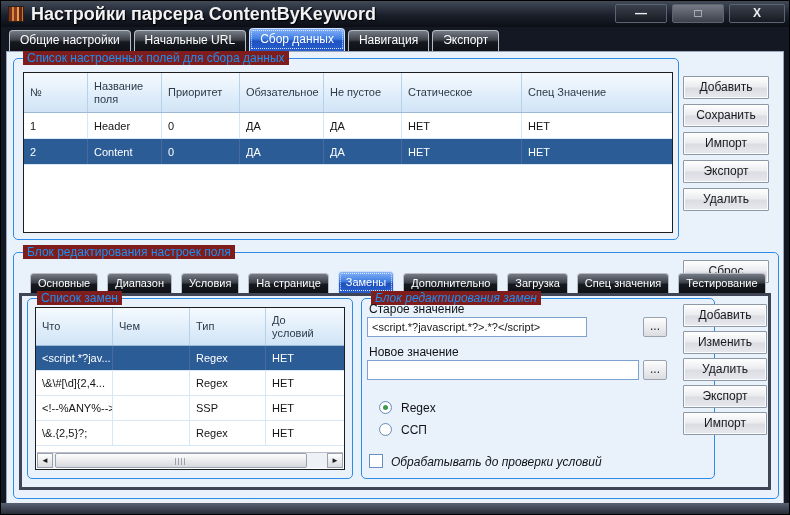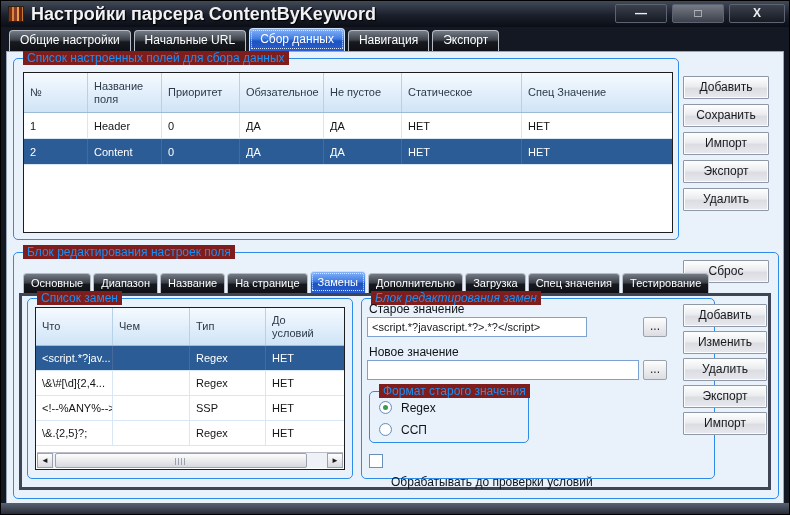--- a/index.html
+++ b/index.html
@@ -72,21 +72,21 @@
        border:1px solid #8f98a6;border-radius:1px;cursor:default;
        box-shadow:inset 0 0 0 1px #fbfcfe;}
   .btn.small{width:84px;}
   .browse{position:absolute;width:24px;height:20px;text-align:center;line-height:16px;
        background:linear-gradient(#fdfdfd,#dcdde2);border:1px solid #9aa2ae;border-radius:2px;color:#222;}
 
   
   .subtabstrip{position:absolute;left:22px;top:269px;height:23px;display:flex;gap:2px;align-items:flex-end;}
   .subtab{height:20px;line-height:18px;padding:0 7px;font-size:11px;color:#fff;white-space:nowrap;
        background:linear-gradient(#767c86 0%,#3c4149 45%,#16191f 55%,#0e1015 100%);
-       border:1px solid #b7bcc5;border-bottom:none;border-radius:4px 4px 0 0;cursor:default;}
+       border:1px solid #b7bcc5;border-bottom:none;border-radius:4px 4px 0 0;cursor:default;margin-left:7px;}
   .subtab.active{height:22px;line-height:20px;
        background:linear-gradient(#86b3f8 0%,#3f7ce2 45%,#1d52bf 55%,#2a5ecf 100%);
        border-color:#cfe0fb;outline:1px dotted #d9e6fa;outline-offset:-3px;}
   .subpanel{position:absolute;left:18px;top:292px;width:752px;height:197px;background:#e9f1fb;
        border:3px solid #3f4554;}
 
   
   .flabel{position:absolute;font-size:12px;color:#101418;white-space:nowrap;}
   .tinput{position:absolute;height:20px;border:1px solid #7da2cf;background:#fff;color:#15181c;
        font-family:"Liberation Sans",sans-serif;font-size:11px;padding:0 4px;}
@@ -171,21 +171,21 @@
   <div class="btn" style="left:682px;top:187px;">Удалить</div>
   <div class="btn" style="left:682px;top:215px;margin-top:44px;">Сброс</div>
 
   <div class="group" style="left:12px;top:251px;width:766px;height:247px;">
     <span class="group-label">Блок редактирования настроек поля</span>
   </div>
 
   <div class="subtabstrip">
     <div class="subtab">Основные</div>
     <div class="subtab">Диапазон</div>
-    <div class="subtab">Название</div>
+    <div class="subtab">Условия</div>
     <div class="subtab">На странице</div>
     <div class="subtab active">Замены</div>
     <div class="subtab">Дополнительно</div>
     <div class="subtab">Загрузка</div>
     <div class="subtab">Спец значения</div>
     <div class="subtab">Тестирование</div>
   </div>
 
   <div class="subpanel"></div>
 
@@ -246,30 +246,27 @@
   </div>
 
   <span class="flabel" style="left:368px;top:301px;">Старое значение</span>
   <input class="tinput" style="left: 366px; top: 316px; width: 220px;" value="&lt;script.*?javascript.*?&gt;.*?&lt;/script&gt;">
   <div class="browse" style="left:642px;top:316px;">...</div>
 
   <span class="flabel" style="left:368px;top:344px;">Новое значение</span>
   <input class="tinput" style="left: 366px; top: 359px; width: 272px;" value="">
   <div class="browse" style="left:642px;top:359px;">...</div>
 
-  <div class="group" style="left:368px;top:390px;width:160px;height:52px;">
-    <span class="group-label">Формат старого значения</span>
-  </div>
   <span class="radio checked" style="left:378px;top:400px;"></span>
   <span class="flabel" style="left:400px;top:400px;">Regex</span>
   <span class="radio" style="left:378px;top:422px;"></span>
   <span class="flabel" style="left:400px;top:422px;">ССП</span>
 
   <span class="checkbox" style="left:368px;top:453px;"></span>
-  <span class="flabel" style="left:390px;top:474px;">Обрабатывать до проверки условий</span>
+  <span class="flabel" style="left:390px;top:454px;font-style:italic;">Обрабатывать до проверки условий</span>
 
   <div class="btn small" style="left:682px;top:303px;">Добавить</div>
   <div class="btn small" style="left:682px;top:330px;">Изменить</div>
   <div class="btn small" style="left:682px;top:357px;">Удалить</div>
   <div class="btn small" style="left:682px;top:384px;">Экспорт</div>
   <div class="btn small" style="left:682px;top:411px;">Импорт</div>
 
   <div class="bottombar"></div>
 </div>
 

